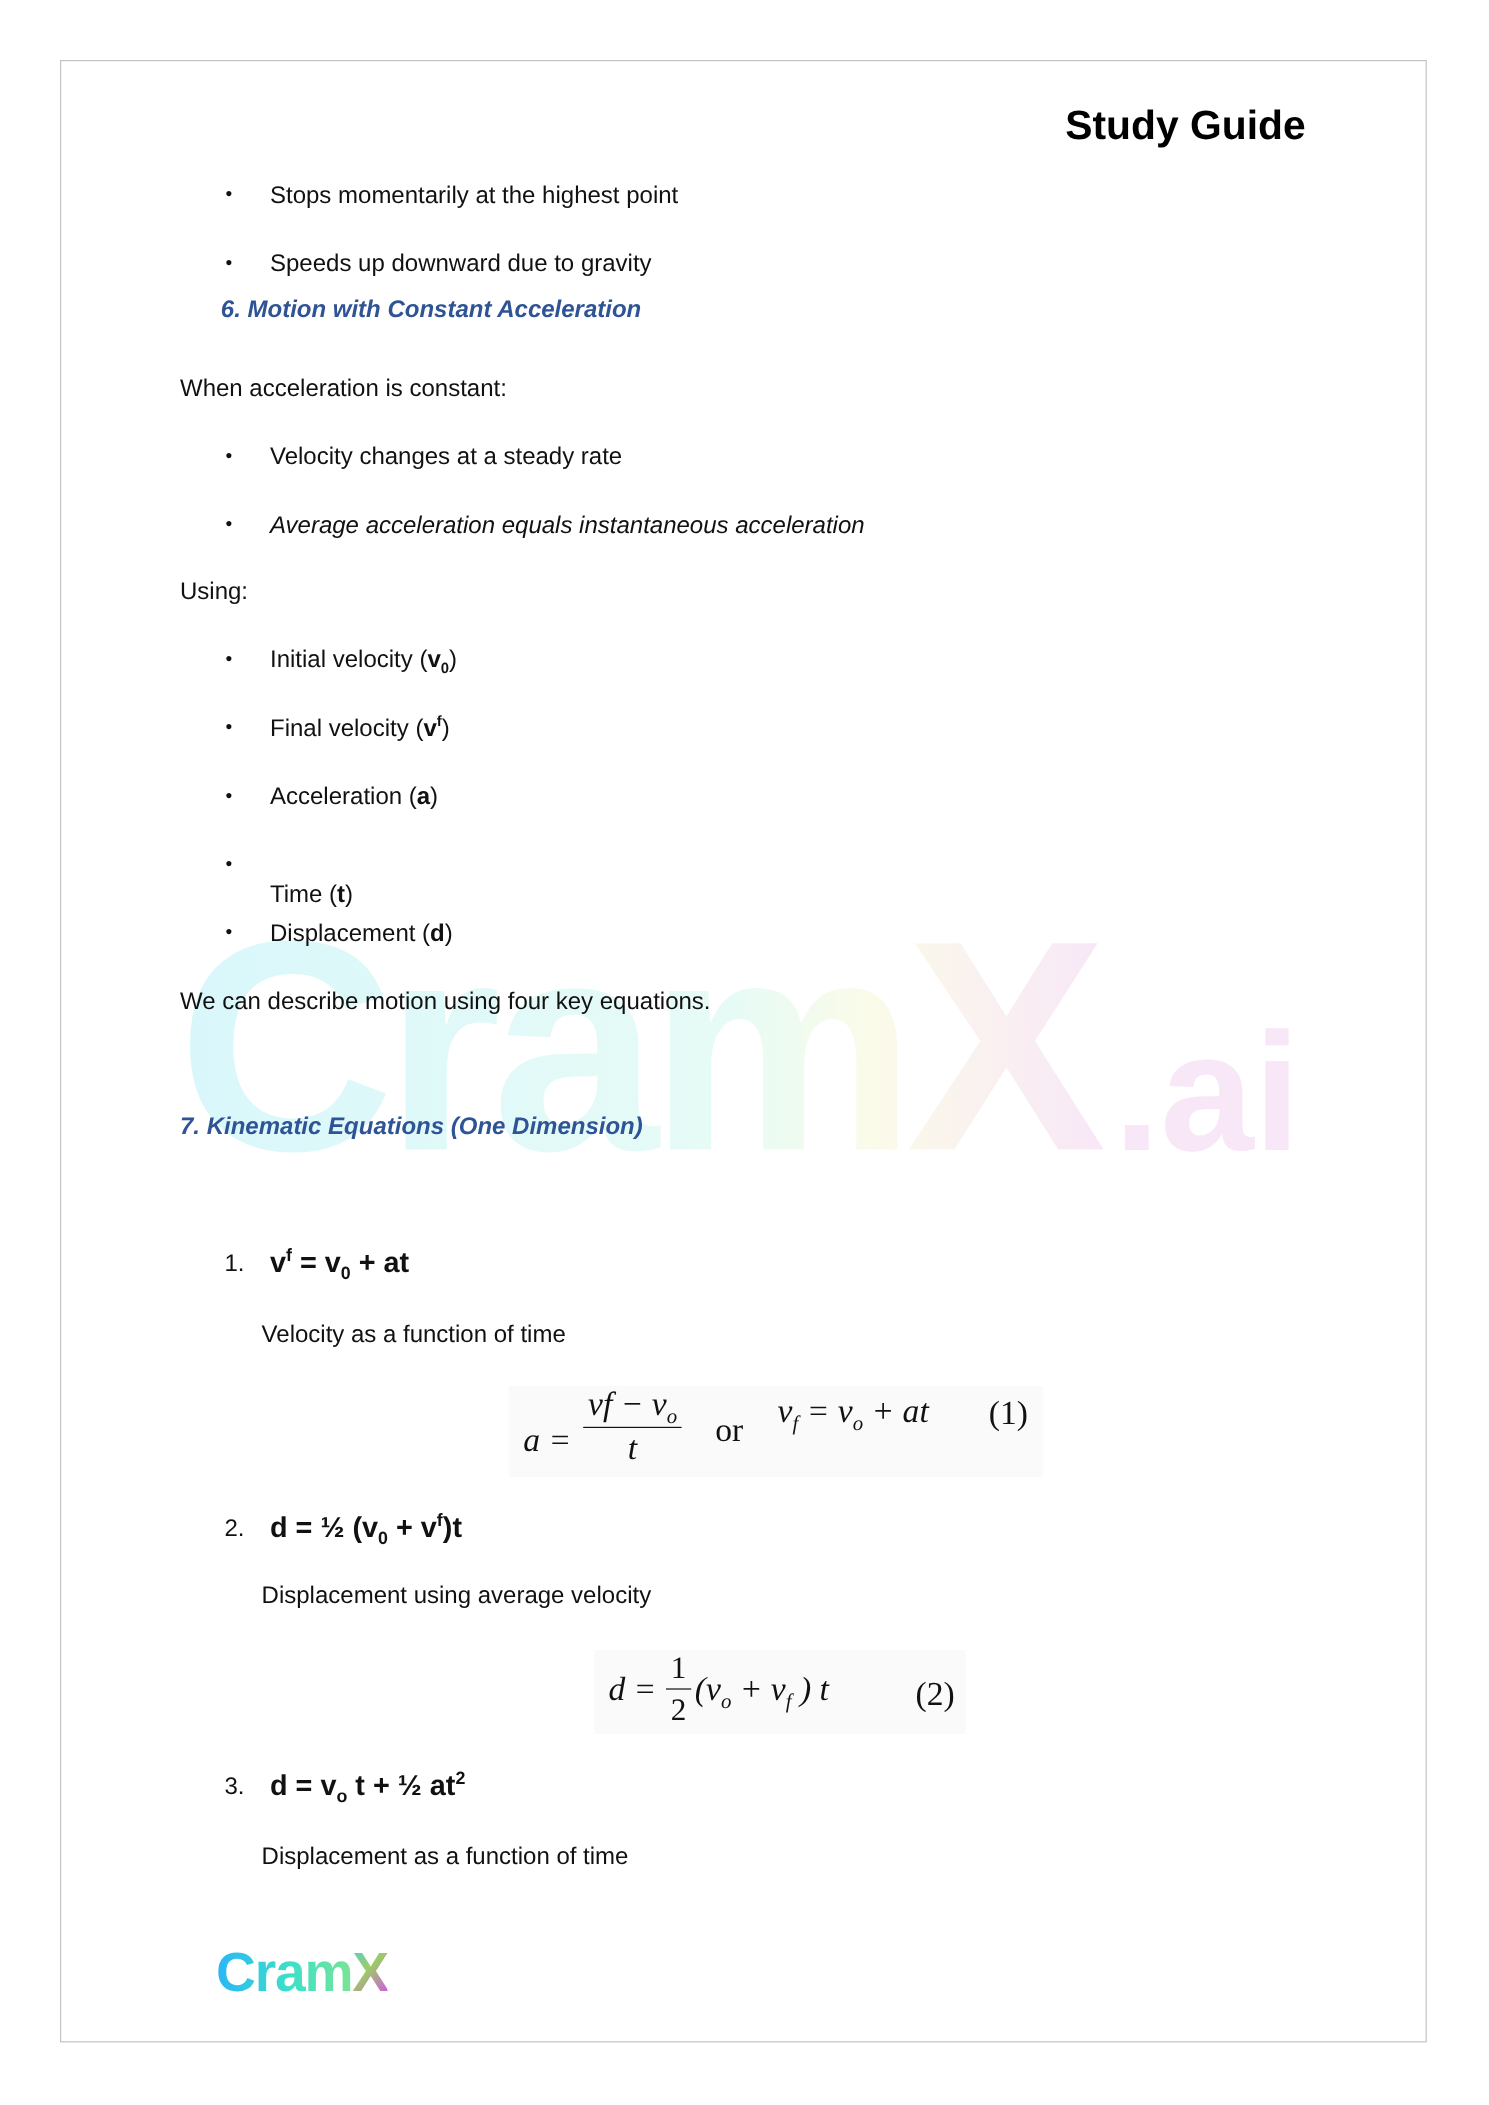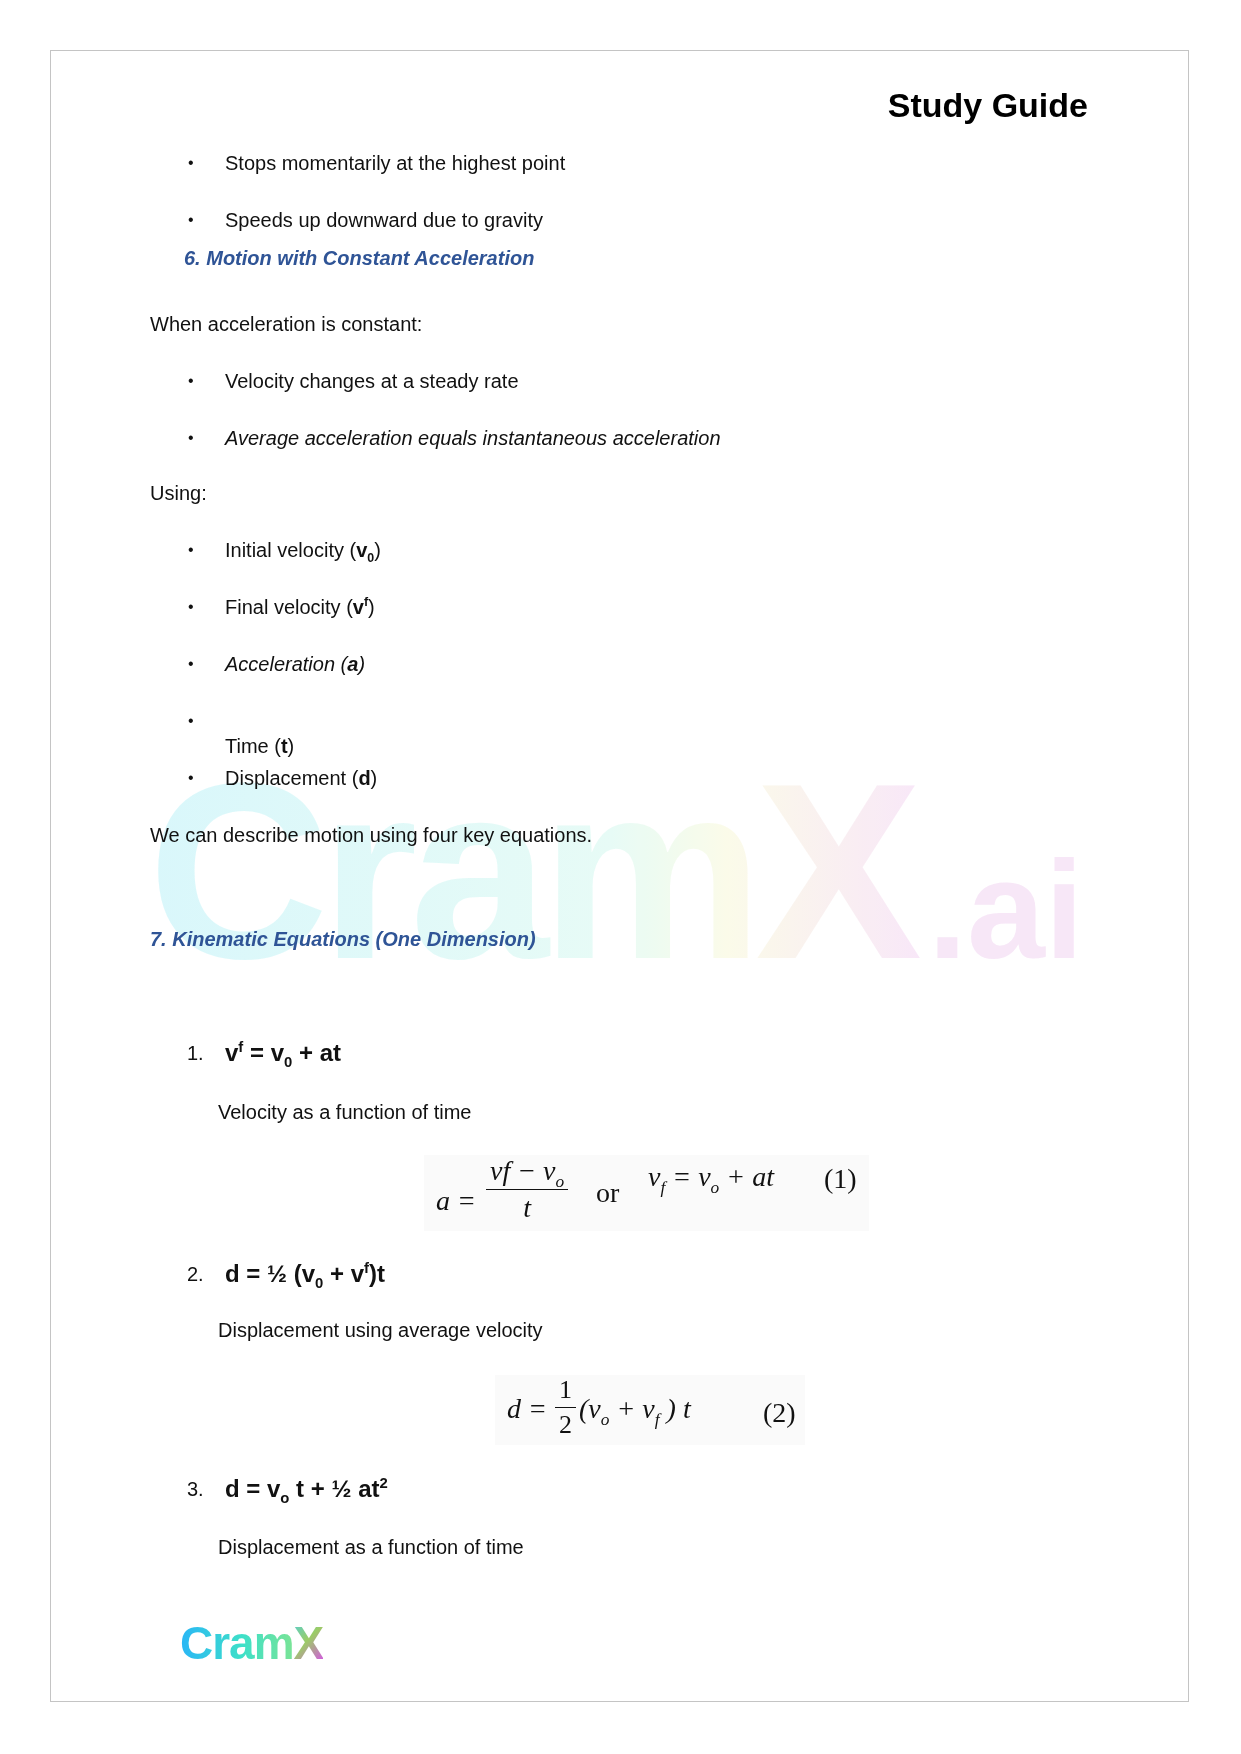--- a/index.html
+++ b/index.html
@@ -65,21 +65,21 @@
 
 <div class="abs txt" style="left:150px;top:481px;">Using:</div>
 
 <span class="bullet-dot" style="left:188px;top:538px;">•</span>
 <div class="abs txt" style="left:225px;top:538px;"><span>Initial velocity (</span><b>v</b><b><sub>0</sub></b><span>)</span></div>
 
 <span class="bullet-dot" style="left:188px;top:595px;">•</span>
 <div class="abs txt" style="left:225px;top:595px;"><span>Final velocity (</span><b>v</b><b><sup>f</sup></b><span>)</span></div>
 
 <span class="bullet-dot" style="left:188px;top:652px;">•</span>
-<div class="abs txt" style="left:225px;top:652px;font-style:italic;"><span>Acceleration (</span><b>a</b><span>)</span></div>
+<div class="abs txt" style="left:225px;top:652px;"><span>Acceleration (</span><b>a</b><span>)</span></div>
 
 <span class="bullet-dot" style="left:188px;top:709px;">•</span>
 <div class="abs txt" style="left:225px;top:734px;"><span>Time (</span><b>t</b><span>)</span></div>
 
 <span class="bullet-dot" style="left:188px;top:766px;">•</span>
 <div class="abs txt" style="left:225px;top:766px;"><span>Displacement (</span><b>d</b><span>)</span></div>
 
 <div class="abs txt" style="left:150px;top:823px;">We can describe motion using four key equations.</div>
 
 <div class="abs heading" style="left:150px;top:927px;">7. Kinematic Equations (One Dimension)</div>

